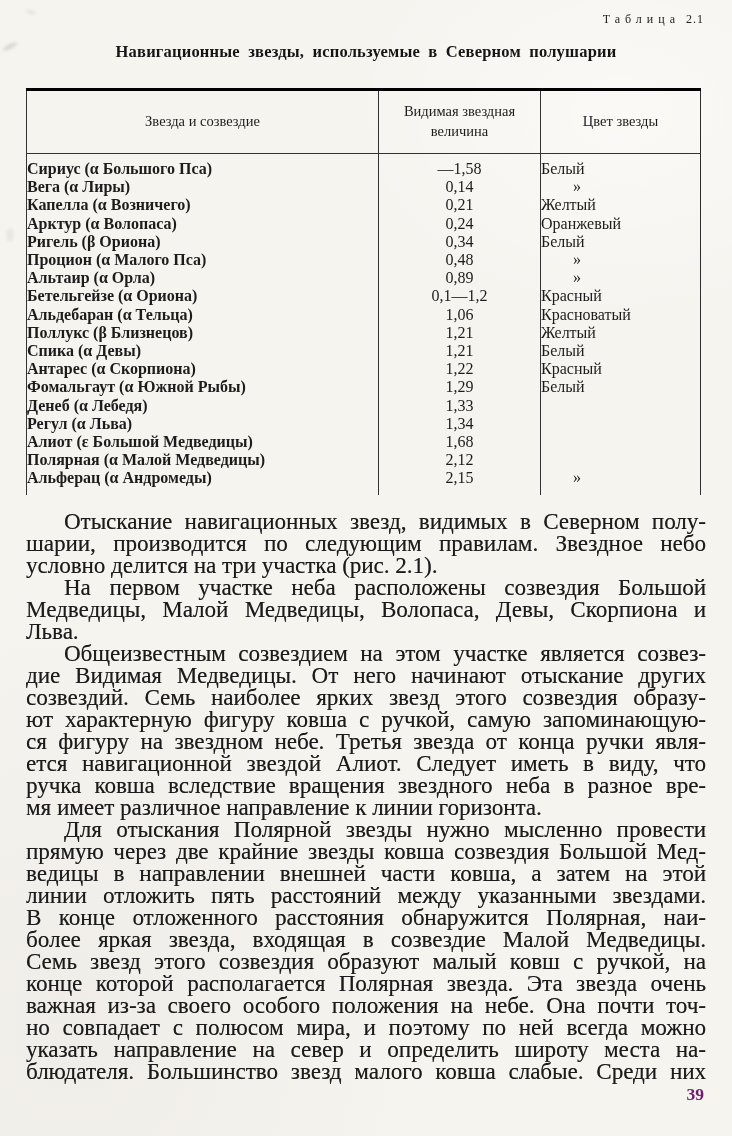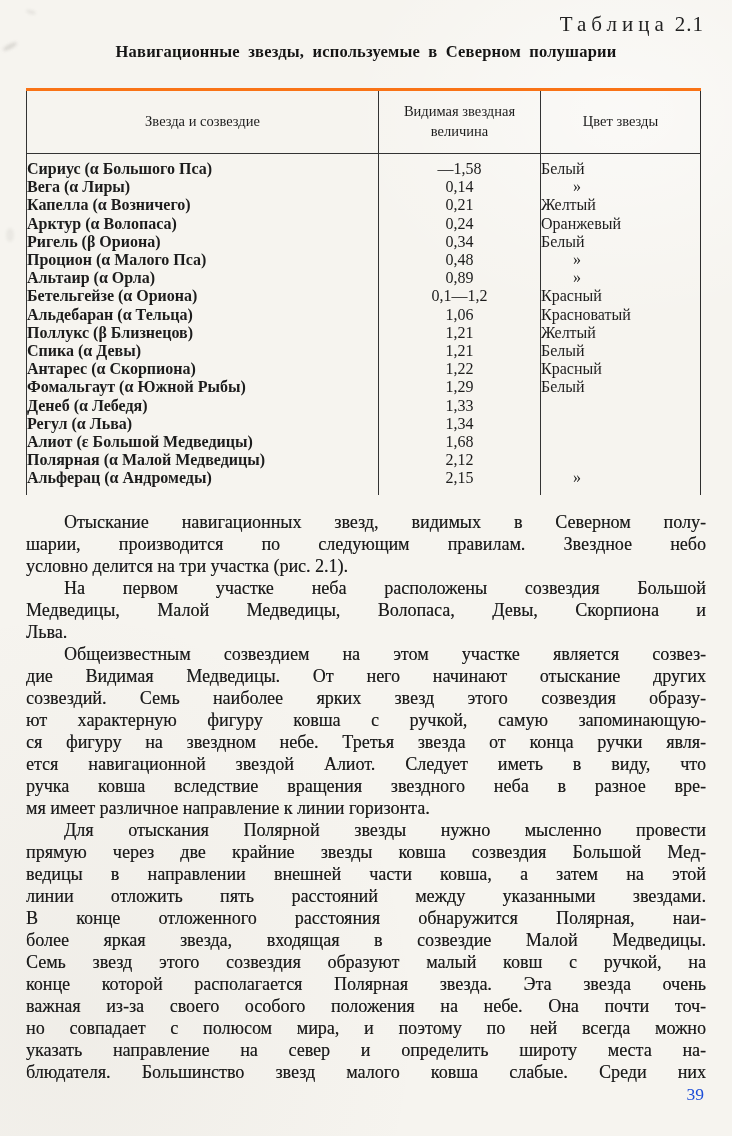--- a/index.html
+++ b/index.html
@@ -12,40 +12,40 @@
     font-family:"Liberation Serif","DejaVu Serif",serif;
     color:#1d1d1d;
     position:relative;
     overflow:hidden;
   }
   .page{position:absolute;inset:0;}
 
   
   .caption{
     position:absolute;top:12px;right:28px;
-    font-size:21px;color:#222;
+    font-size:12px;color:#222;
   }
   .cap-word{letter-spacing:5px;margin-right:6px;}
   .cap-num{letter-spacing:1px;}
 
   
   .heading{
     position:absolute;top:42px;left:0;width:732px;margin:0;
     text-align:center;
     font-size:16.5px;font-weight:bold;
     word-spacing:4px;letter-spacing:.2px;
     color:#151515;
   }
 
   
   table.stars{
     position:absolute;top:88px;left:26px;
     width:674px;
     border-collapse:collapse;table-layout:fixed;
-    border-top:3px solid #f97316;
+    border-top:3px solid #000000;
     border-left:1.5px solid #333;
     border-right:1.8px solid #2e2e2e;
     font-size:16px;color:#1c1c1c;
   }
   col.c0{width:352px;} col.c1{width:162px;} col.c2{width:160px;}
   table.stars thead th{
     height:58px;vertical-align:middle;text-align:center;
     font-weight:normal;font-size:14.5px;line-height:1.35;
     padding:2px 14px;
     border-bottom:1.6px solid #333;
@@ -59,32 +59,32 @@
   table.stars tbody tr:first-child td{padding-top:6px;}
   table.stars tbody tr:last-child td{padding-bottom:7px;}
   td.c0{padding-left:12px;font-weight:bold;}
   td.c1{text-align:center;font-family:Liberation Serif, serif;}
   td.c2{padding-left:8px;margin-left:41px;}
   td.c2.ditto{padding-left:32px;}
 
   
   .bodytext{
     position:absolute;top:511px;left:26px;width:680px;
-    font-size:18px;line-height:22px;color:#1b1b1b;
+    font-size:23px;line-height:22px;color:#1b1b1b;
     text-shadow:.25px 0 0 rgba(20,20,20,.55);
   }
   .para{margin:0;}
   .line{text-align:justify;text-align-last:justify;white-space:normal;}
   .line.first{padding-left:38px;}
   .line.endline{text-align-last:left;}
 
   
   .pageno{
     position:absolute;top:1084px;right:28px;
-    font-size:17.5px;color:#1d4ed8;
+    font-size:17.5px;color:#701a75;font-weight:bold;
   }
 
   
   .smudge{position:absolute;background:rgba(100,95,88,.18);border-radius:50%;filter:blur(1.5px);}
   .smudge.s1{left:2px;top:44px;width:16px;height:5px;transform:rotate(-28deg);}
   .smudge.s2{left:26px;top:10px;width:10px;height:4px;transform:rotate(15deg);opacity:.6;}
   .smudge.s3{left:6px;top:228px;width:8px;height:14px;opacity:.45;}
 </style>
 </head>
 <body>

